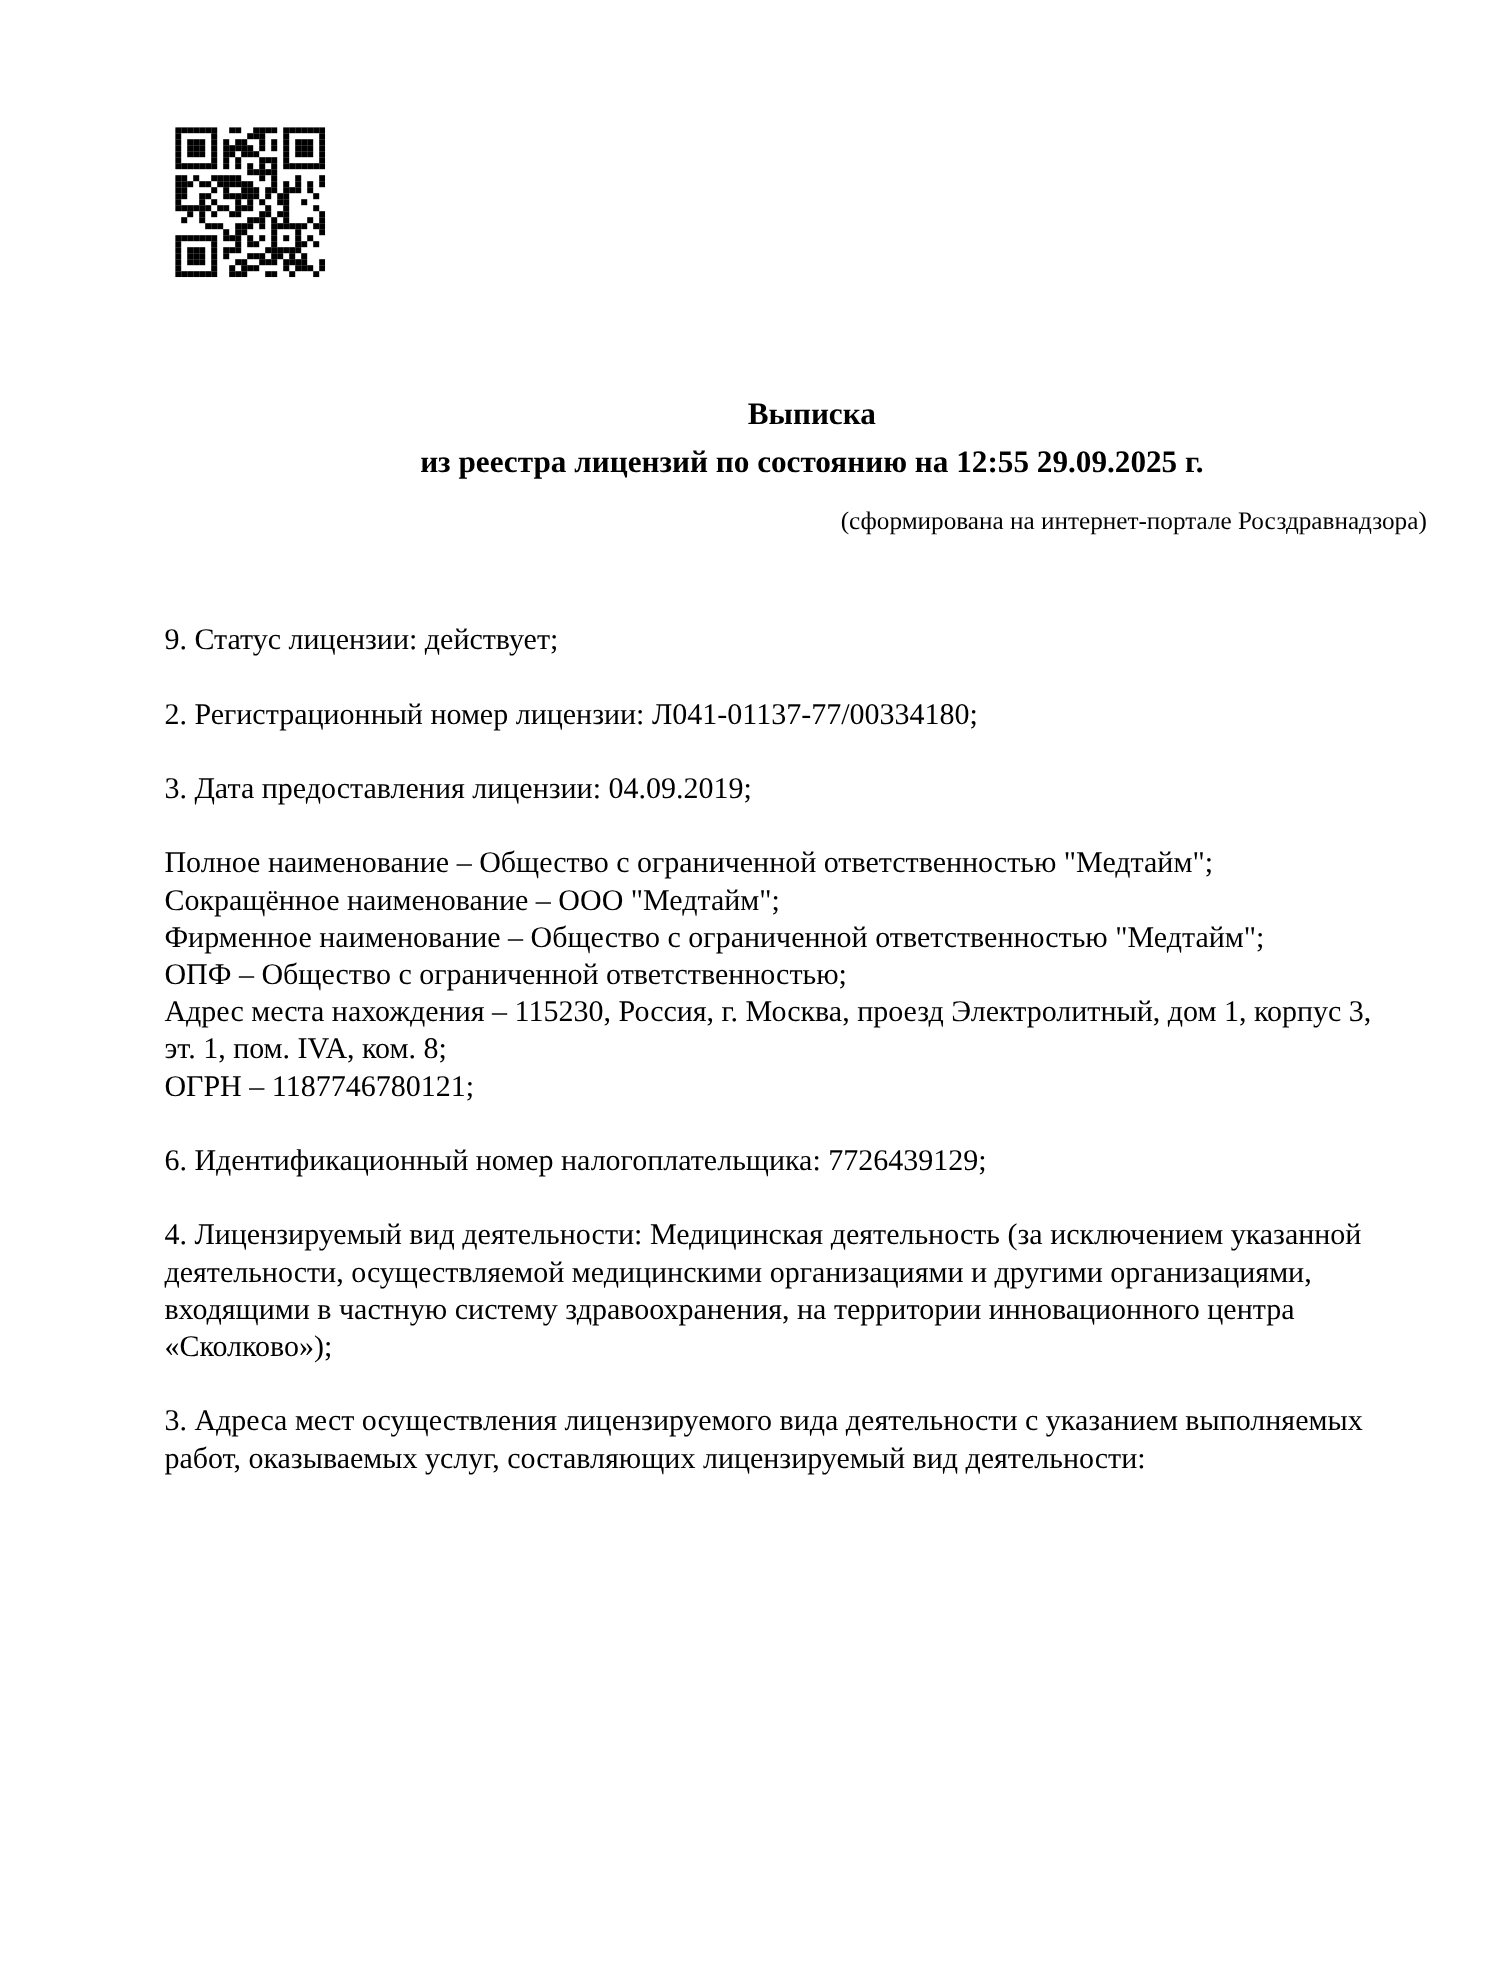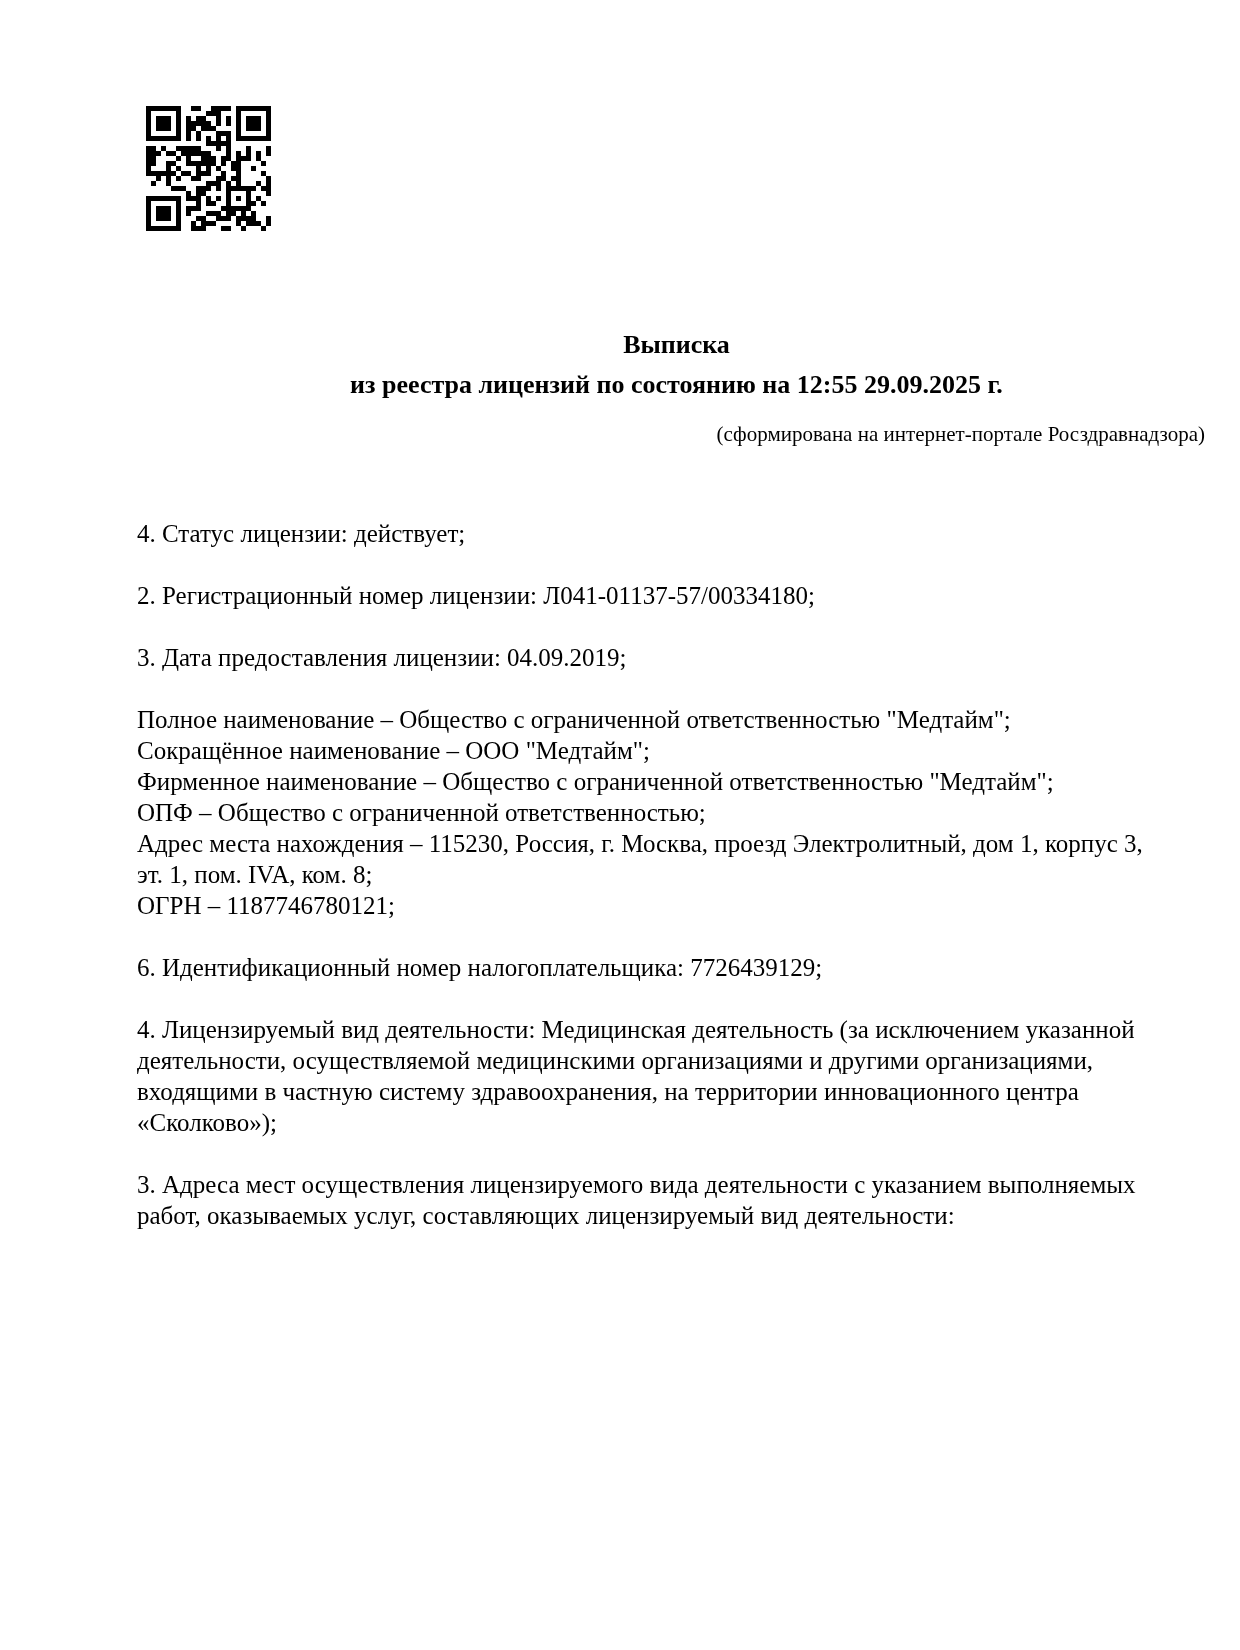--- a/index.html
+++ b/index.html
@@ -24,21 +24,21 @@
     left: 140px;
     top: 325px;
     width: 1073px;
     text-align: center;
     font-size: 26px;
     font-weight: 700;
     line-height: 40px;
   }
   .doc-subtitle {
     position: absolute;
-    left: 140px;
+    left: 124px;
     top: 421px;
     width: 1065px;
     text-align: right;
     font-size: 21px;
     line-height: 26px;
   }
   .doc-body {
     position: absolute;
     left: 137px;
     top: 518px;
@@ -381,22 +381,22 @@
   </div>
 
   <div class="doc-title">
     <div>Выписка</div>
     <div>из реестра лицензий по состоянию на 12:55 29.09.2025 г.</div>
   </div>
 
   <div class="doc-subtitle">(сформирована на интернет-портале Росздравнадзора)</div>
 
   <div class="doc-body">
-    <p class="para">4. Статус лицензии: действует;</p>
-    <p class="para">2. Регистрационный номер лицензии: Л041-01137-57/00334180;</p>
+    <p class="para">9. Статус лицензии: действует;</p>
+    <p class="para">2. Регистрационный номер лицензии: Л041-01137-77/00334180;</p>
     <p class="para">3. Дата предоставления лицензии: 04.09.2019;</p>
     <p class="para">Полное наименование – Общество с ограниченной ответственностью "Медтайм";
 Сокращённое наименование – ООО "Медтайм";
 Фирменное наименование – Общество с ограниченной ответственностью "Медтайм";
 ОПФ – Общество с ограниченной ответственностью;
 Адрес места нахождения – 115230, Россия, г. Москва, проезд Электролитный, дом 1, корпус 3,
 эт. 1, пом. IVA, ком. 8;
 ОГРН – 1187746780121;</p>
     <p class="para">6. Идентификационный номер налогоплательщика: 7726439129;</p>
     <p class="para">4. Лицензируемый вид деятельности: Медицинская деятельность (за исключением указанной

